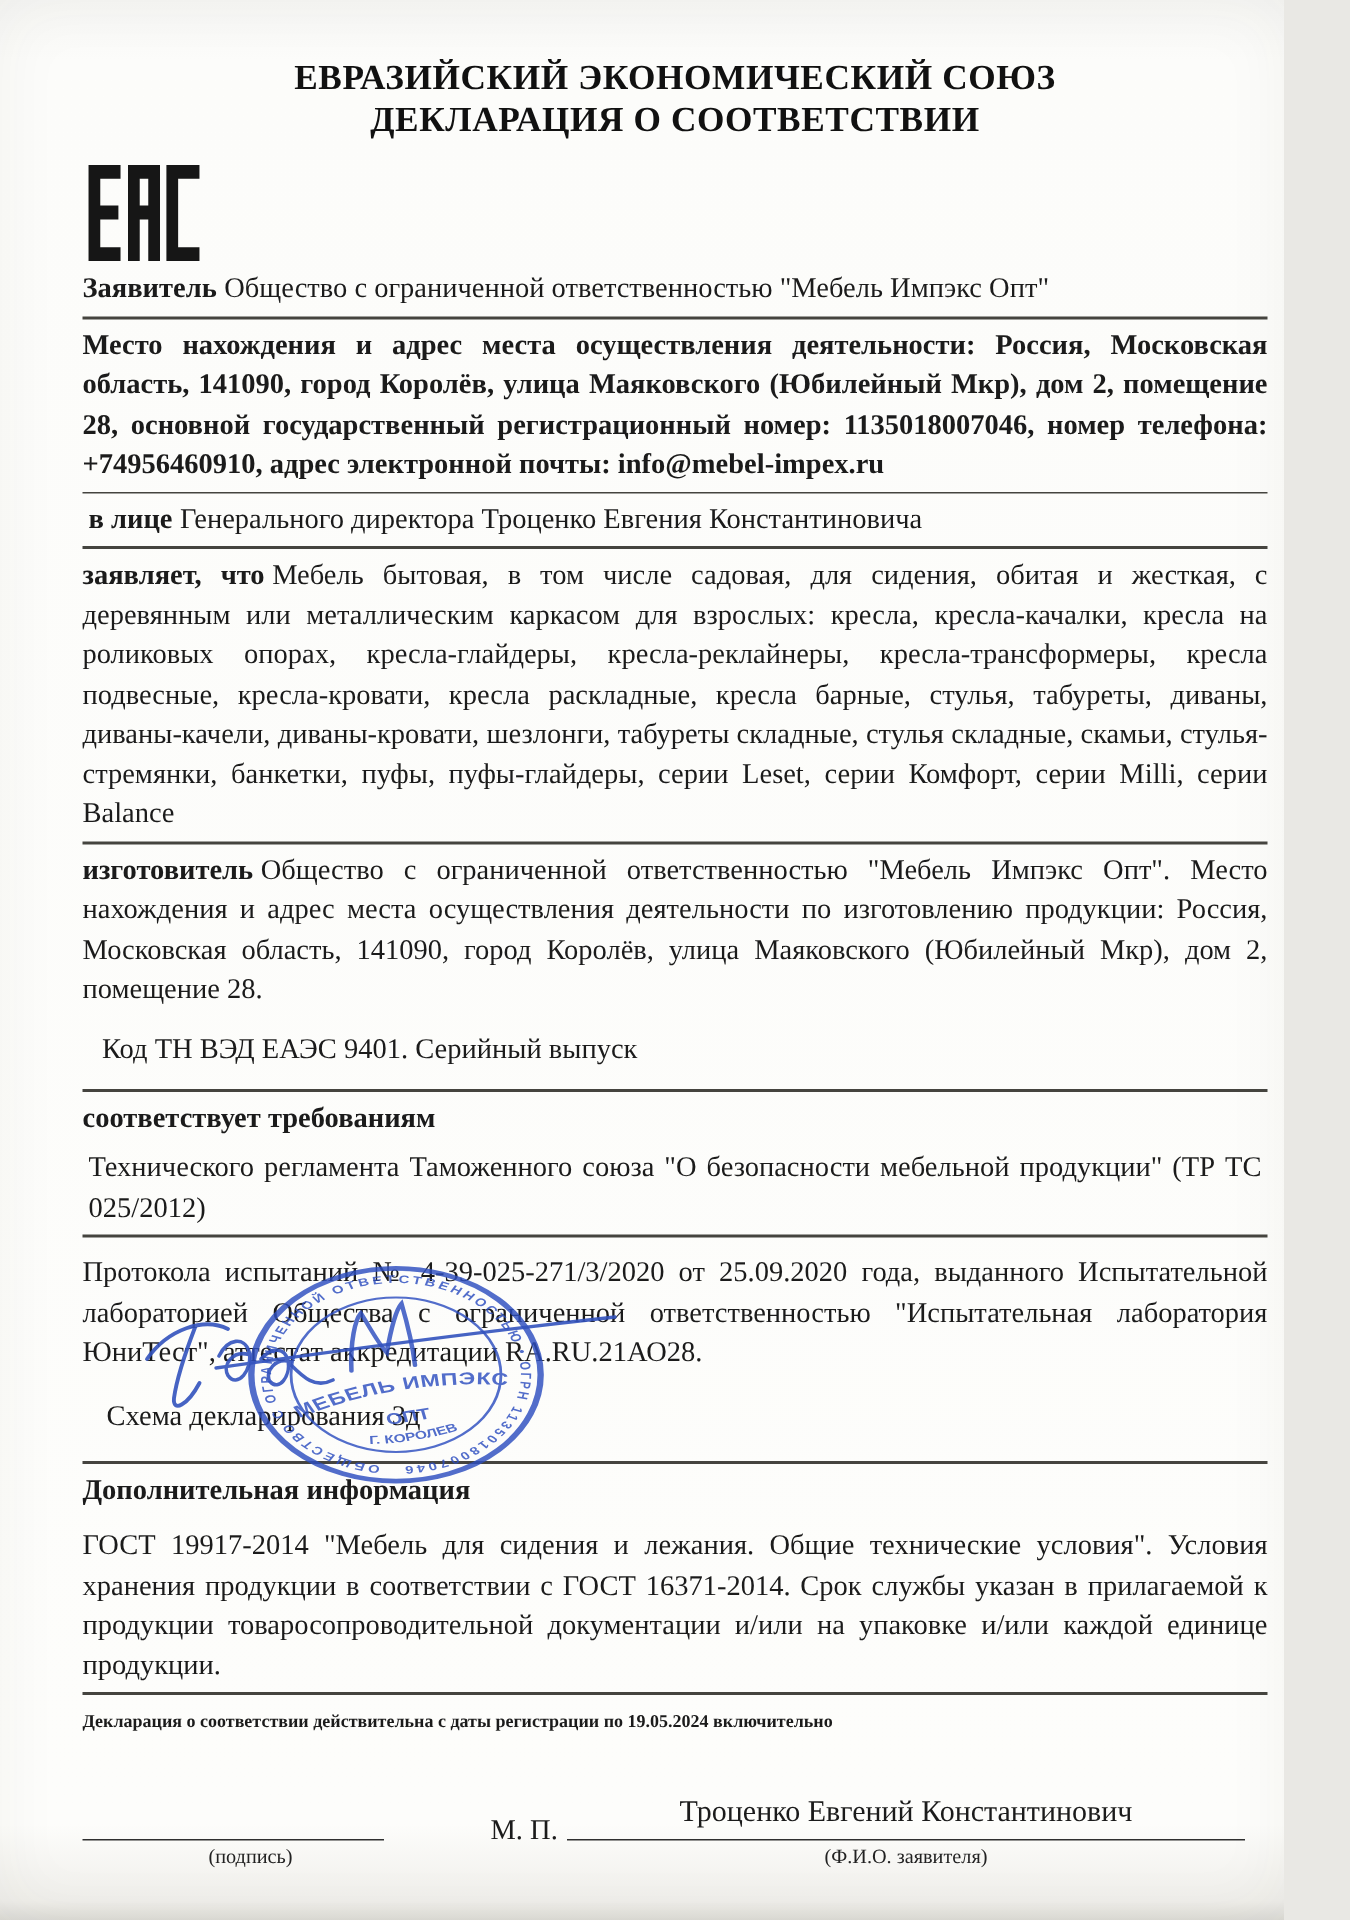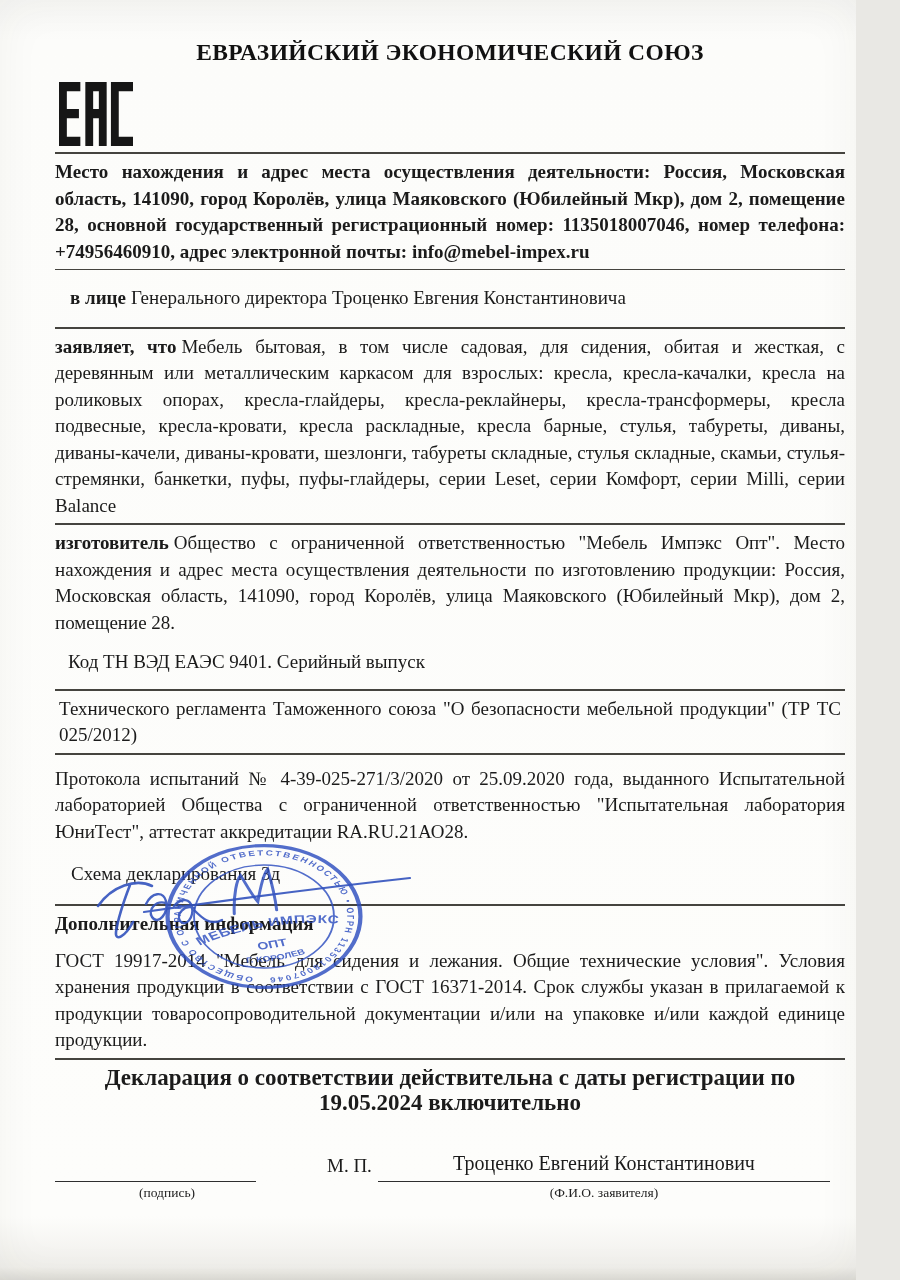--- a/index.html
+++ b/index.html
@@ -18,68 +18,71 @@
   .content{position:absolute;left:55px;top:38px;width:790px;}
   .title{ text-align:center;font-weight:700;font-size:23.5px;line-height:28px;letter-spacing:.4px;color:#111;}
   .eac{margin:16px 0 6px 3px;display:block;}
   .row{font-size:19px;line-height:26.5px;text-align:justify;}
   .row .lead{font-weight:700;padding-right:5px;}
   .heading{font-size:19px;line-height:25px;font-weight:700;margin:2px 0 8px;}
   .rule{border:none;border-top:2px solid #45443f;margin:4px 0 5px;height:0;}
   .rule.thin{border-top-width:1.5px;}
   .gap4{height:4px;}
   .gap6{height:6px;}
-  .validity{font-size:23px;font-weight:700;line-height:25px;text-align:center;}
+  .validity{font-size:12px;font-weight:700;line-height:25px;text-align:left;}
   .sign-area{position:relative;height:126px;}
   .sig-line{position:absolute;border-top:1.5px solid #2f2f2f;}
   .sig-line.left{left:0;top:66px;width:201px;}
   .sig-line.right{left:323px;top:66px;width:452px;}
   .caption{position:absolute;font-size:13.5px;color:#222;}
   .caption.sign{left:84px;top:70px;}
   .caption.fio{left:323px;top:70px;width:452px;text-align:center;}
-  .seal-mark{position:absolute;left:272px;top:40px;font-size:19px;}
+  .seal-mark{position:absolute;left:272px;top:50px;font-size:19px;}
   .fio-name{position:absolute;left:323px;top:37px;width:452px;text-align:center;font-size:20px;}
   .stamp{position:absolute;left:160px;top:840px;width:208px;height:153px;opacity:.82;}
   .signature-svg{position:absolute;left:88px;top:860px;width:330px;height:88px;opacity:.9;}
   .sr{position:absolute;width:1px;height:1px;overflow:hidden;clip:rect(0 0 0 0);}
 </style>
 </head>
 <body>
 
 <div class="page">
   <div class="content">
 
     <div class="title">
       <div>ЕВРАЗИЙСКИЙ ЭКОНОМИЧЕСКИЙ СОЮЗ</div>
+      <div>ДЕКЛАРАЦИЯ О СООТВЕТСТВИИ</div>
     </div>
 
     <svg class="eac" width="76" height="64" viewBox="0 0 104 90">
       <g fill="#161616">
         <path d="M0,0 h11 v90 h-11 z M11,0 h19 v13 h-19 z M11,38 h17 v13 h-17 z M11,77 h19 v13 h-19 z"></path>
         <path d="M37,0 h11 v90 h-11 z M56,0 h11 v90 h-11 z M48,0 h8 v13 h-8 z M48,38 h8 v13 h-8 z"></path>
         <path d="M73,0 h11 v90 h-11 z M84,0 h20 v13 h-20 z M84,77 h20 v13 h-20 z"></path>
       </g>
     </svg>
     <span class="sr">EAC</span>
 
+    <p class="row" style="margin:2px 0 0;"><span class="lead">Заявитель</span><span>Общество с ограниченной ответственностью "Мебель Импэкс Опт"</span></p>
     <hr class="rule">
 
     <p class="row" style="margin:0;font-weight:bold;"><span>Место нахождения и адрес места осуществления деятельности: Россия, Московская область, 141090, город Королёв, улица Маяковского (Юбилейный Мкр), дом 2, помещение 28, основной государственный регистрационный номер: 1135018007046, номер телефона: +74956460910, адрес электронной почты: info@mebel-impex.ru</span></p>
     <hr class="rule thin">
 
-    <p class="row" style="margin:15px;"><span class="lead">в лице</span><span>Генерального директора Троценко Евгения Константиновича</span></p>
+    <p class="row" style="margin:4px;"><span class="lead">в лице</span><span>Генерального директора Троценко Евгения Константиновича</span></p>
     <hr class="rule">
 
     <p class="row" style="margin:0;"><span class="lead">заявляет, что</span><span>Мебель бытовая, в том числе садовая, для сидения, обитая и жесткая, с деревянным или металлическим каркасом для взрослых: кресла, кресла-качалки, кресла на роликовых опорах, кресла-глайдеры, кресла-реклайнеры, кресла-трансформеры, кресла подвесные, кресла-кровати, кресла раскладные, кресла барные, стулья, табуреты, диваны, диваны-качели, диваны-кровати, шезлонги, табуреты складные, стулья складные, скамьи, стулья-стремянки, банкетки, пуфы, пуфы-глайдеры, серии Leset, серии Комфорт, серии Milli, серии Balance</span></p>
     <hr class="rule">
 
     <p class="row" style="margin:0;"><span class="lead">изготовитель</span><span>Общество с ограниченной ответственностью "Мебель Импэкс Опт". Место нахождения и адрес места осуществления деятельности по изготовлению продукции: Россия, Московская область, 141090, город Королёв, улица Маяковского (Юбилейный Мкр), дом 2, помещение 28.</span></p>
     <p class="row" style="margin:13px;text-align:left;"><span>Код ТН ВЭД ЕАЭС 9401. Серийный выпуск</span></p>
     <hr class="rule">
 
+    <div class="heading">соответствует требованиям</div>
     <p class="row" style="margin:4px;"><span>Технического регламента Таможенного союза "О безопасности мебельной продукции" (ТР ТС 025/2012)</span></p>
     <hr class="rule">
 
     <div class="gap6"></div>
     <p class="row" style="margin:0;"><span>Протокола испытаний № 4-39-025-271/3/2020 от 25.09.2020 года, выданного Испытательной лабораторией Общества с ограниченной ответственностью "Испытательная лаборатория ЮниТест", аттестат аккредитации RA.RU.21АО28.</span></p>
     <p class="row" style="margin:16px;text-align:left;"><span>Схема декларирования 3д</span></p>
     <hr class="rule">
 
     <div class="heading">Дополнительная информация</div>
     <div class="gap4"></div>

